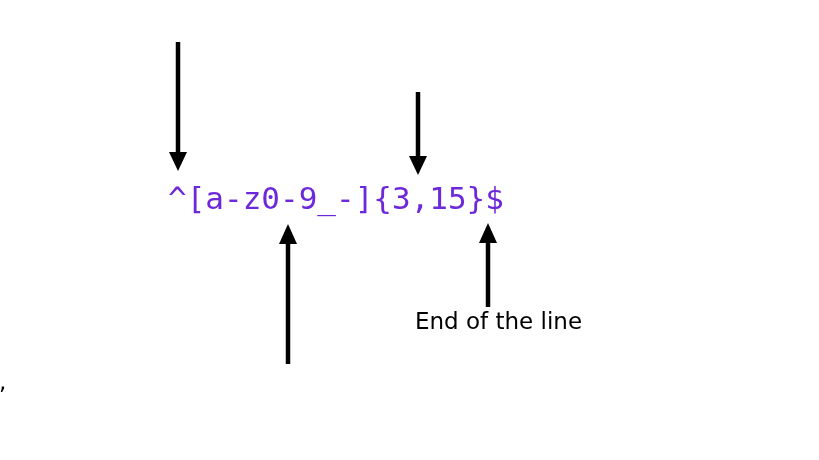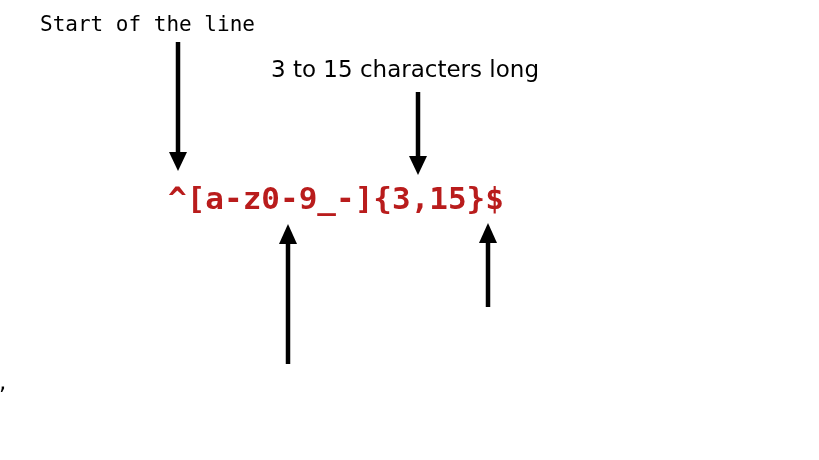--- a/index.html
+++ b/index.html
@@ -27,23 +27,23 @@
     letter-spacing: 0px;
   }
   .label-sans {
     font-family: "DejaVu Sans", "Liberation Sans", sans-serif;
     font-weight: 400;
     font-size: 23px;
   }
   .regex {
     position: absolute;
     white-space: pre;
-    color: #b91c1c;
+    color: #6d28d9;
     font-family: "DejaVu Sans Mono", "Liberation Mono", monospace;
-    font-weight: 700;
+    font-weight: 400;
     font-size: 31px;
     line-height: 1;
     letter-spacing: 0px;
   }
   .arrow {
     position: absolute;
   }
   .arrow svg {
     display: block;
     overflow: visible;
@@ -56,30 +56,28 @@
     line-height: 1;
     white-space: pre;
     overflow: hidden;
   }
 </style>
 </head>
 <body>
 
 <div id="canvas">
 
-  <div class="label label-mono" style="left:40px; top:14px;">Start of the line</div>
 
   <div class="arrow" style="left:168px; top:42px;">
     <svg width="20" height="130" viewBox="0 0 20 130">
       <line x1="10" y1="0" x2="10" y2="112" stroke="#000000" stroke-width="4.5"></line>
       <polygon points="10,129 1,110 19,110" fill="#000000"></polygon>
     </svg>
   </div>
 
-  <div class="label label-sans" style="left:271px; top:58px;">3 to 15 characters long</div>
 
   <div class="arrow" style="left:408px; top:92px;">
     <svg width="20" height="84" viewBox="0 0 20 84">
       <line x1="10" y1="0" x2="10" y2="66" stroke="#000000" stroke-width="4.5"></line>
       <polygon points="10,83 1,64 19,64" fill="#000000"></polygon>
     </svg>
   </div>
 
   <div class="regex" style="left:168px; top:183px;">^[a-z0-9_-]{3,15}$</div>
 
@@ -93,14 +91,15 @@
   <div class="clip-glyph" style="left:-1px; top:370px; width:8px;">,</div>
 
 
   <div class="arrow" style="left:478px; top:223px;">
     <svg width="20" height="84" viewBox="0 0 20 84">
       <line x1="10" y1="84" x2="10" y2="18" stroke="#000000" stroke-width="4.5"></line>
       <polygon points="10,0 1,20 19,20" fill="#000000"></polygon>
     </svg>
   </div>
 
+  <div class="label label-sans" style="left:415px; top:310px;">End of the line</div>
 
 </div>
 
 </body></html>

